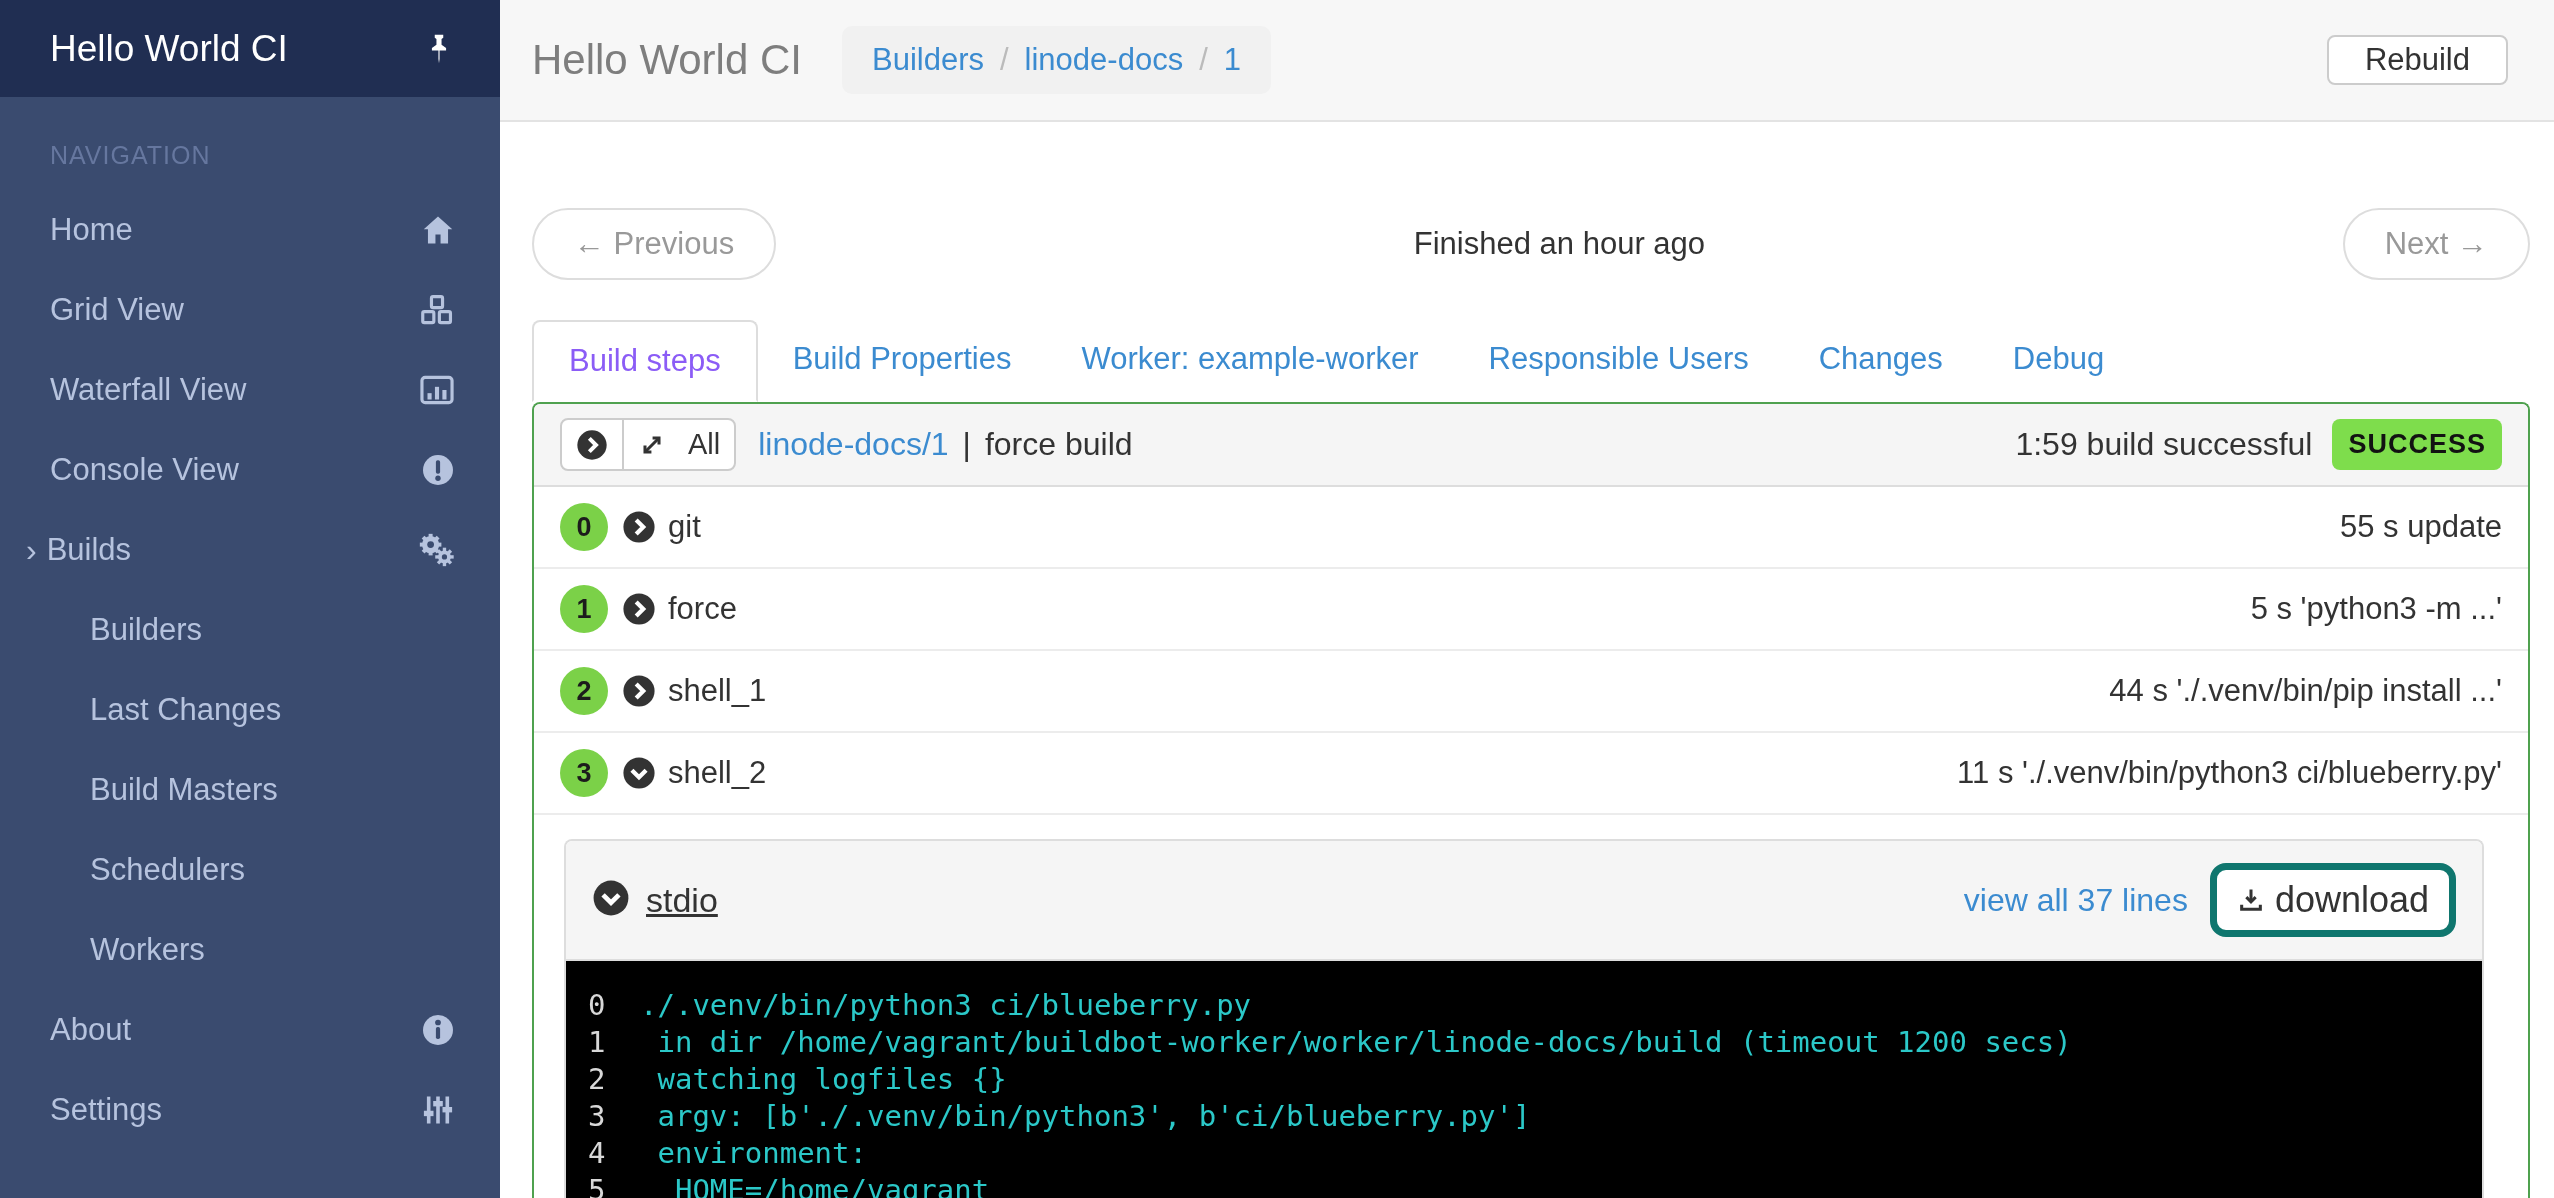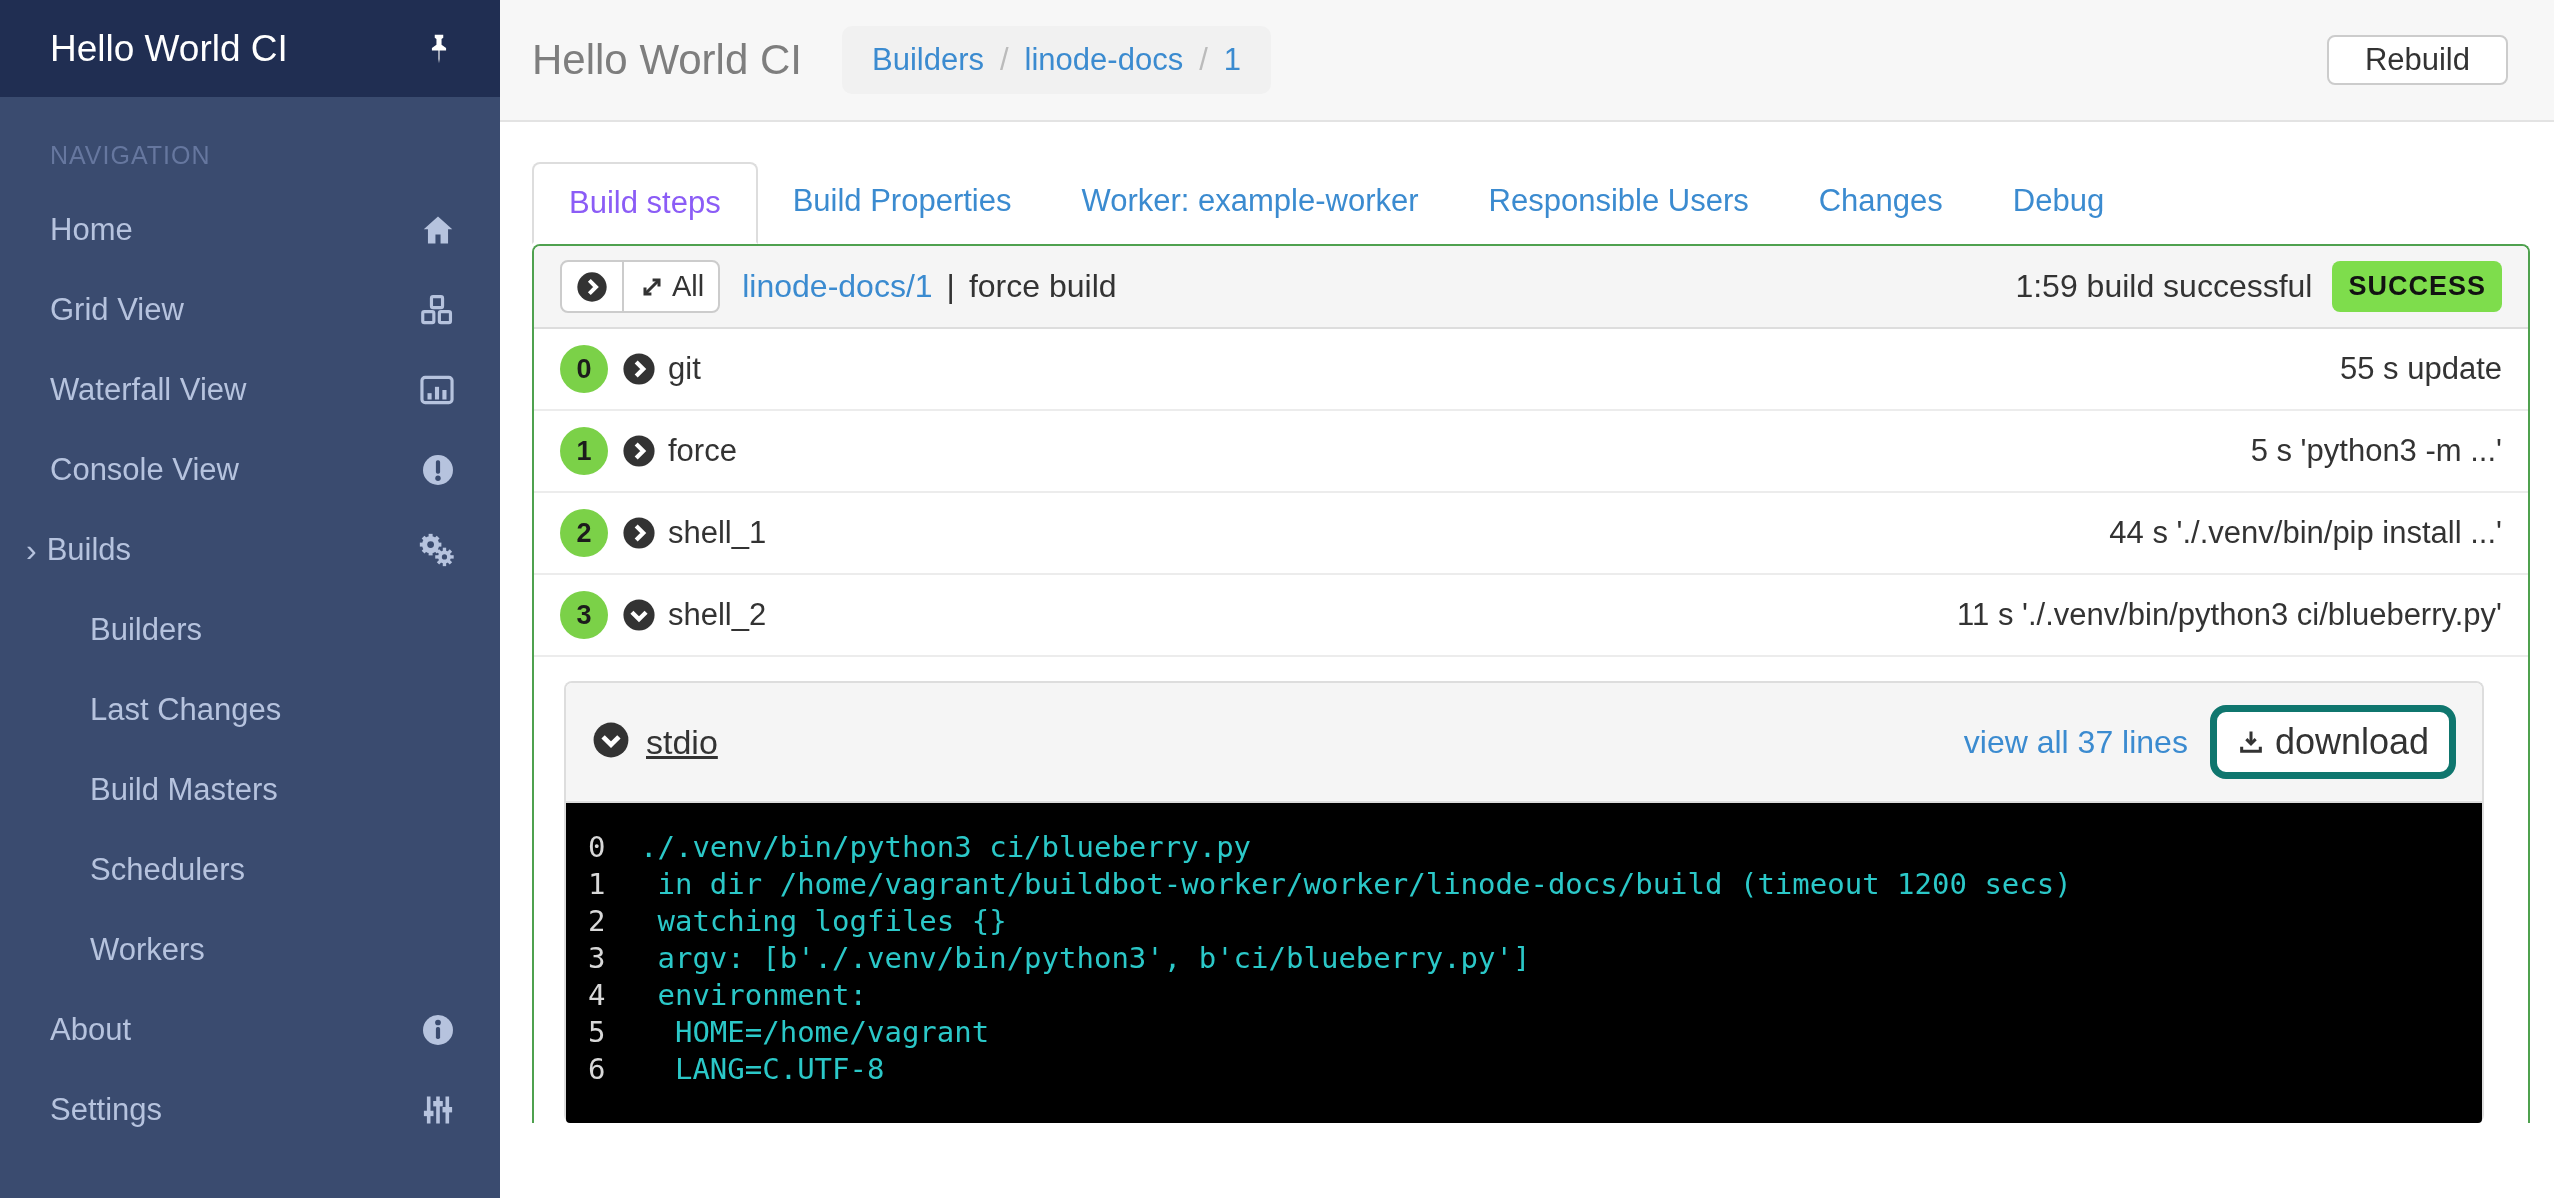--- a/index.html
+++ b/index.html
@@ -37,21 +37,21 @@
   .pager-status { flex:1; text-align:center; font-size:31px; color:#333; }
 
   .tabs { display:flex; margin-top:40px; align-items:stretch; }
   .tab { padding:21px 35px; font-size:31px; color:#3b8bd0; cursor:pointer; }
   .tab.active { background:#fff; border:2px solid #ddd; border-bottom-color:#fff; border-radius:8px 8px 0 0; color:#8b5cf6; }
 
   
   .panel { border:2px solid #4fa14f; border-radius:8px 8px 0 0; border-bottom:none; }
   .panel-head { background:#f5f5f5; border-bottom:2px solid #ddd; padding:14px 26px; display:flex; align-items:center; border-radius:6px 6px 0 0; }
   .btn-group { display:flex; }
-  .mini-btn { background:#fff; border:2px solid #ccc; padding:8px 14px; display:flex; align-items:center; gap:6px; font-size:29px; color:#333; cursor:pointer; font-family:inherit; }
+  .mini-btn { background:#fff; border:2px solid #ccc; padding:8px 14px; display:flex; align-items:center; gap:22px; font-size:29px; color:#333; cursor:pointer; font-family:inherit; }
   .mini-btn.first { border-radius:8px 0 0 8px; }
   .mini-btn.second { border-radius:0 8px 8px 0; margin-left:-2px; }
   .build-link { color:#3b8bd0; font-size:32px; margin-left:22px; cursor:pointer; }
   .sep { color:#333; margin:0 14px; font-size:32px; }
   .reason { color:#333; font-size:32px; }
   .head-right { margin-left:auto; display:flex; align-items:center; gap:20px; }
   .summary { font-size:32px; color:#333; }
   .badge { background:#7edd4c; color:#121212; font-weight:bold; font-size:27px; padding:10px 16px; border-radius:8px; letter-spacing:1px; }
 
   .step-row { display:flex; align-items:center; height:82px; padding:0 26px; border-bottom:2px solid #ececec; font-size:31px; color:#333; background:#fff; cursor:pointer; }
@@ -207,20 +207,25 @@
       <span class="crumb-sep">/</span>
       <span class="crumb">linode-docs</span>
       <span class="crumb-sep">/</span>
       <span class="crumb">1</span>
     </div>
     <button class="rebuild">Rebuild</button>
   </div>
 
   <div class="content">
 
+    <div class="pager">
+      <button class="pill">← Previous</button>
+      <div class="pager-status">Finished an hour ago</div>
+      <button class="pill">Next →</button>
+    </div>
 
     <div class="tabs">
       <div class="tab active">Build steps</div>
       <div class="tab">Build Properties</div>
       <div class="tab">Worker: example-worker</div>
       <div class="tab">Responsible Users</div>
       <div class="tab">Changes</div>
       <div class="tab">Debug</div>
     </div>
 

